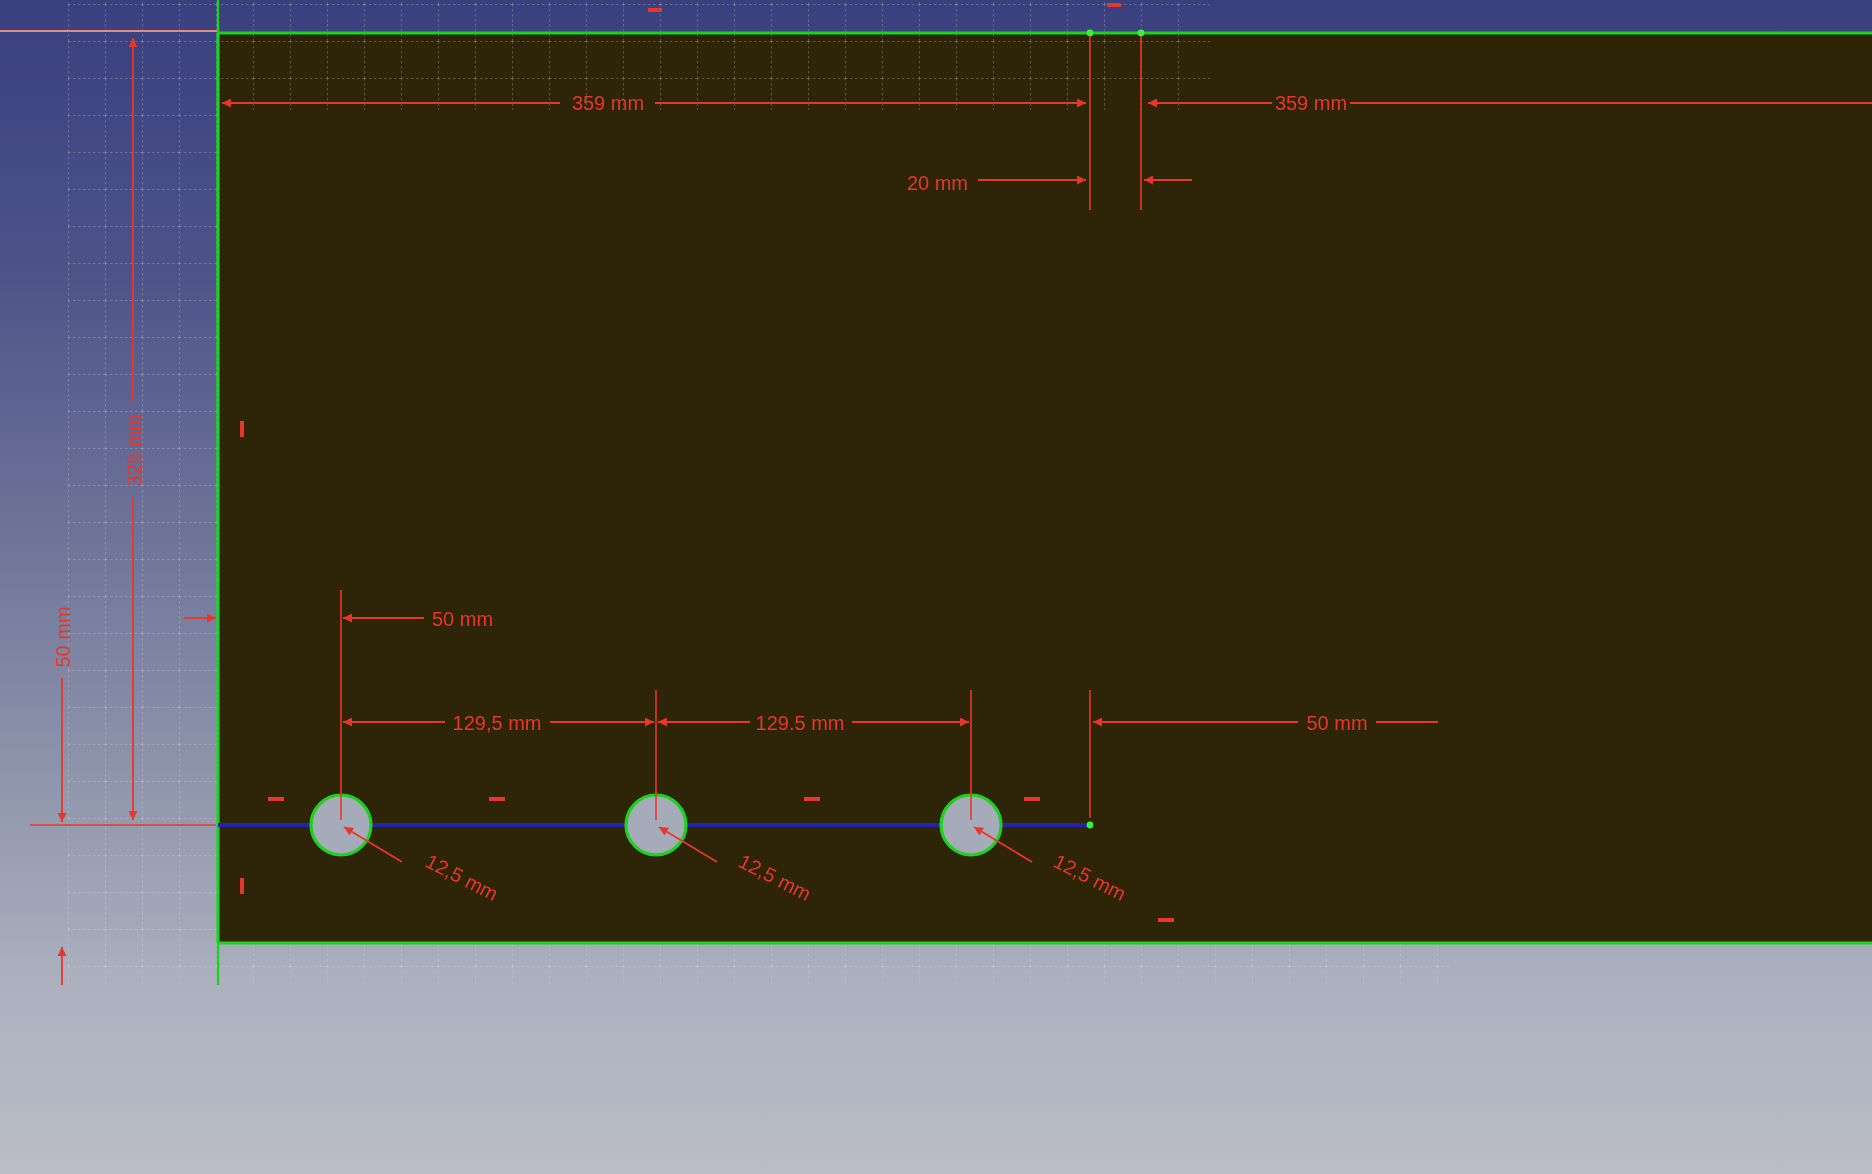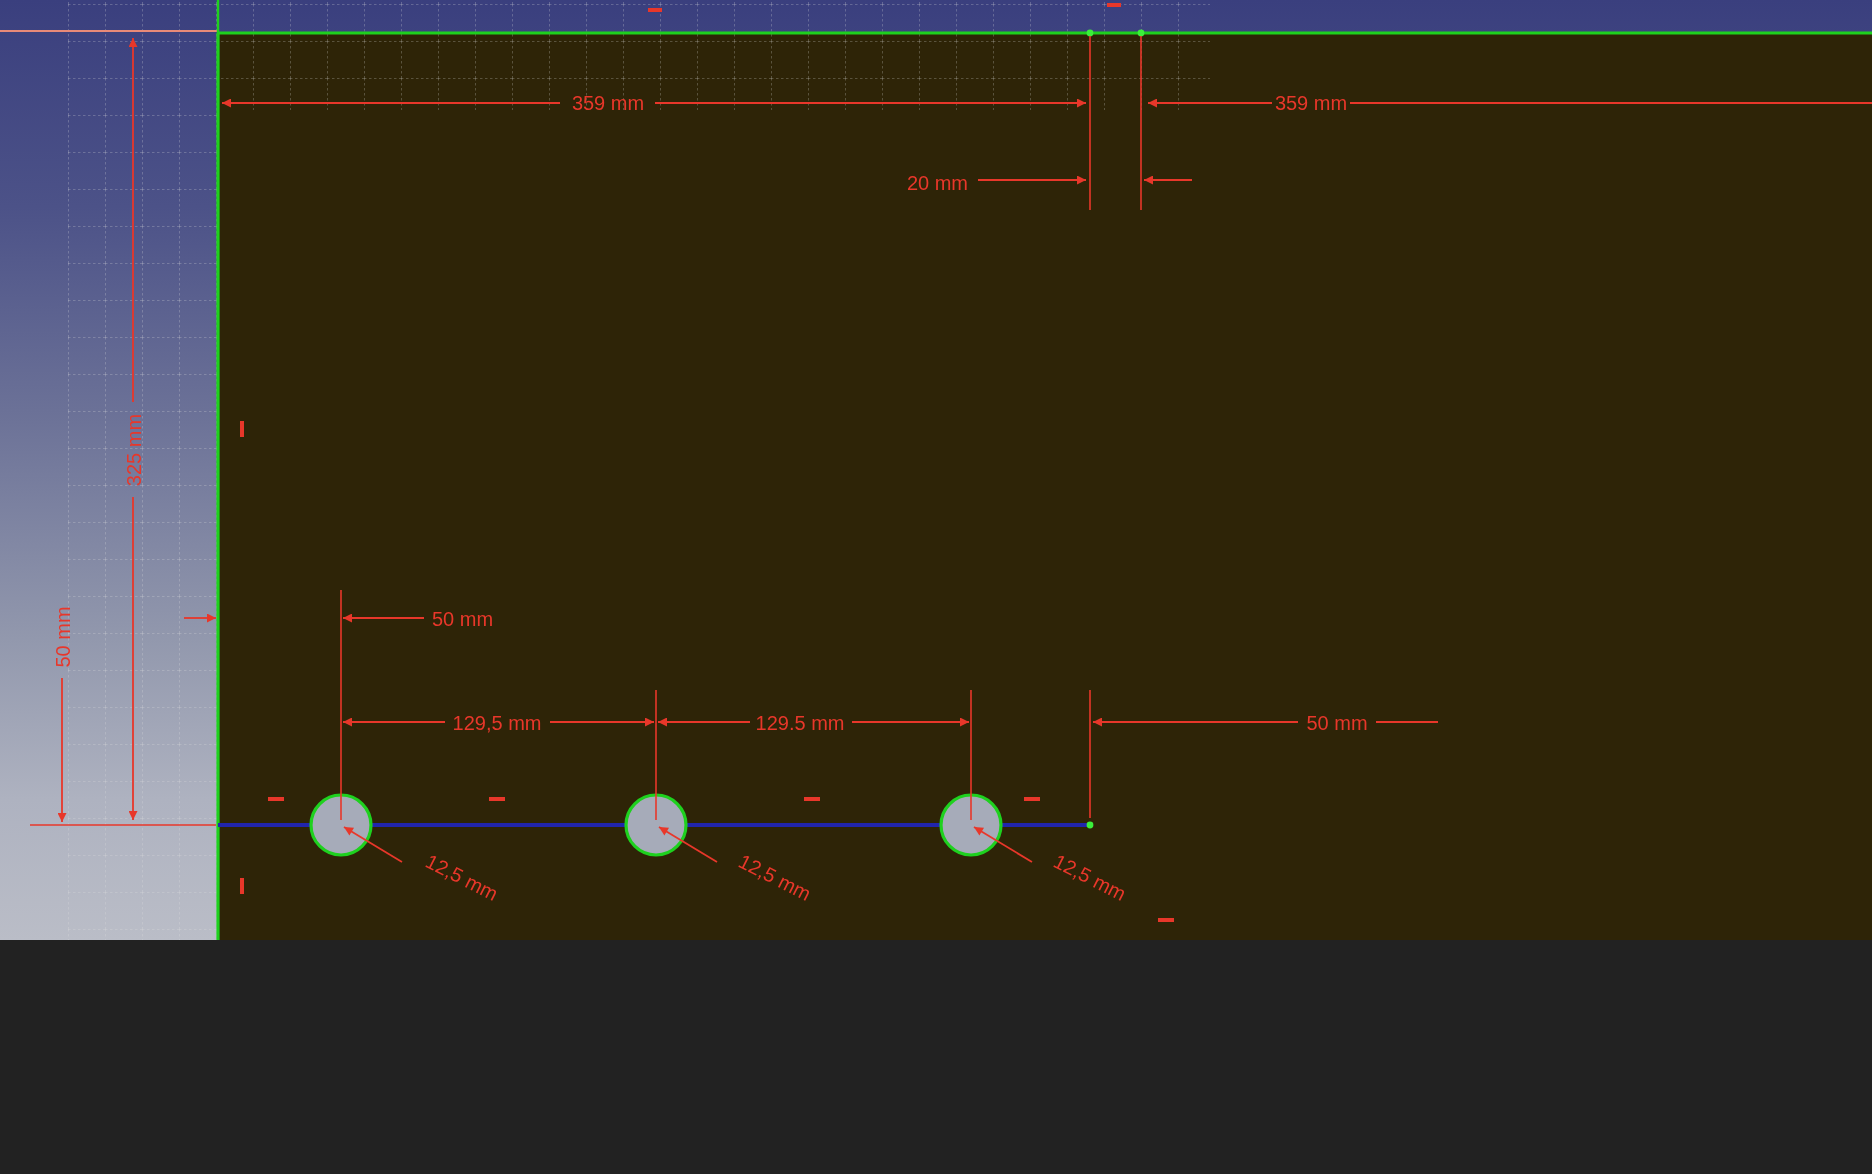--- a/index.html
+++ b/index.html
@@ -1,17 +1,17 @@
 <!DOCTYPE html>
 <html><head>
 <meta charset="utf-8">
 <style>
   html,body{margin:0;padding:0;background:#222}
   .canvas{
-    position:relative;width:1872px;height:940px;overflow:hidden;
+    position:relative;width:1872px;height:1174px;overflow:hidden;
     background:linear-gradient(180deg,#3a3f7e 0%,#4c5288 22%,#6d7398 45%,#9298ad 68%,#aeb2c0 85%,#babdc7 100%);
     font-family:"Liberation Sans",sans-serif;
   }
   svg{position:absolute;left:0;top:0}
   .dimln{stroke:#e8372a;stroke-width:1.8;fill:none}
   .extln{stroke:#e8372a;stroke-width:1.6;fill:none}
   .tick{stroke:#e8372a;stroke-width:4;fill:none}
   .edge{stroke:#1ed11e;stroke-width:3;fill:none}
   .axisx{stroke:#e88a78;stroke-width:2;fill:none}
   .axisy{stroke:#1ed11e;stroke-width:2.4;fill:none}

